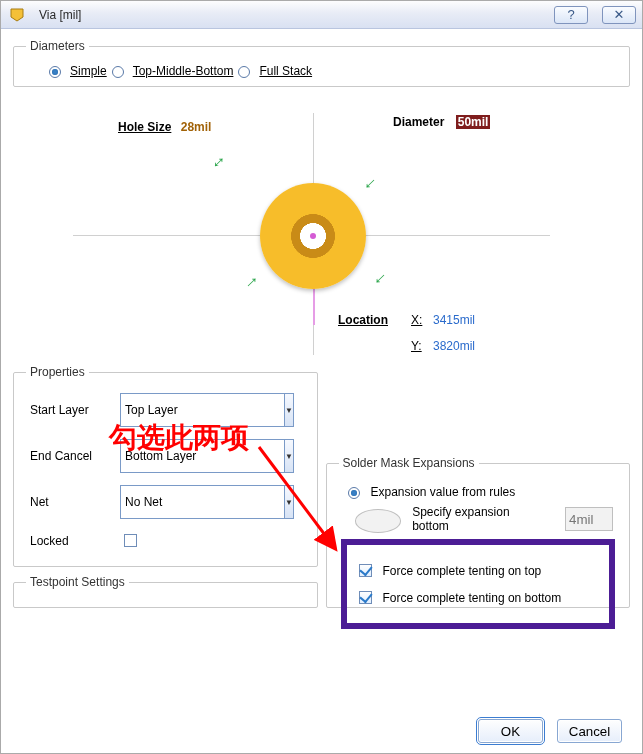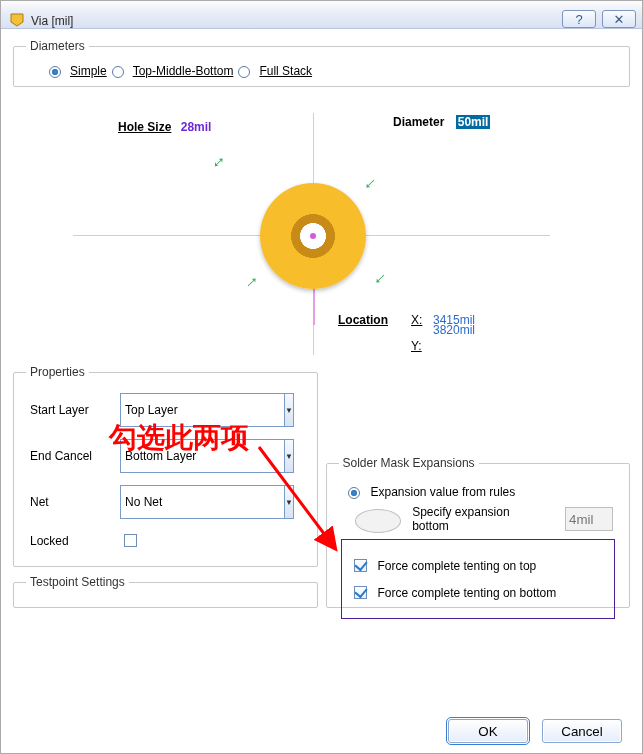--- a/index.html
+++ b/index.html
@@ -1,54 +1,54 @@
 <!DOCTYPE html>
 <html><head>
 <meta charset="utf-8">
 <style>
   * { box-sizing: border-box; }
   body { margin:0; font-family:"Segoe UI",Tahoma,Arial,sans-serif; font-size:12px; color:#000; background:#e8e8e8; }
   .window { width:643px; height:754px; background:#fff; border:1px solid #aaa; box-shadow:0 2px 8px rgba(0,0,0,.25); position:relative; }
-  .titlebar { height:28px; background:linear-gradient(#fdfdfe,#e8ecf6 45%,#d9e1f2); border-bottom:1px solid #b9c5df; display:flex; align-items:flex-end; padding:0 6px 0 8px; }
+  .titlebar { height:28px; background:linear-gradient(#fdfdfe,#e8ecf6 45%,#d9e1f2); border-bottom:1px solid #b9c5df; display:flex; align-items:center; padding:0 6px 0 8px;gap:8px; }
   .titlebar .ico { width:16px; height:16px; margin-right:6px; }
   .titlebar .title { flex:1; color:#2a2a2a; }
   .titlebar .wbtn { width:34px; height:18px; border:1px solid #7f94bd; border-radius:3px; background:linear-gradient(#fafcff,#dbe6f7); margin-left:6px; display:flex; align-items:center; justify-content:center; color:#3a5a88; font-size:13px; }
   .client { position:absolute; top:28px; bottom:0; left:0; right:0; background:#fff; padding:10px 12px 10px 12px; }
   fieldset { border:1px solid #c9c9c9; border-radius:2px; margin:0 0 8px 0; padding:8px 12px 10px 12px; }
   fieldset.slim { padding-top:4px; padding-bottom:6px; }
   legend { padding:0 4px; color:#333; }
   
   .diam-row { display:flex; justify-content:flex-start; padding:6px 18px 2px 18px; }
   .diam-row label { display:flex; align-items:center; gap:6px; }
   .radio { appearance:none; width:12px; height:12px; border:1px solid #5a7aa8; border-radius:50%; background:#fff; position:relative; }
   .radio:checked::after { content:""; position:absolute; left:2px; top:2px; width:6px; height:6px; border-radius:50%; background:#3a82c6; box-shadow:0 0 2px #1b5fa3 inset; }
   .under { text-decoration:underline; }
   
   .diagram { position:relative; height:270px; margin:4px 0 0 0; }
   .lbl-hole { position:absolute; left:105px; top:25px; font-weight:bold; }
-  .val-link { color:#6d28d9; margin-left:6px; }
+  .val-link { color:#a16207; margin-left:6px; }
   .lbl-dia  { position:absolute; left:380px; top:20px; font-weight:bold; }
-  .val-sel  { background:#0369a1; color:#fff; padding:0 2px; margin-left:8px; }
+  .val-sel  { background:#7f1d1d; color:#fff; padding:0 2px; margin-left:8px; }
   .grid-h   { position:absolute; left:60px; right:80px; top:140px; border-top:1px solid #d0d0d0; }
   .grid-v   { position:absolute; top:18px; bottom:10px; left:300px; border-left:1px solid #d0d0d0; }
   .pink-v   { position:absolute; top:170px; height:60px; left:300px; border-left:2px solid #e69de6; }
   .via { position:absolute; left:247px; top:88px; width:106px; height:106px; border-radius:50%;
          background:radial-gradient(circle at 50% 50%, #fff 0 17%, #c98b17 17.5% 29%, #f7bd2a 29.5% 72%, #caa028 72.5% 78%, #f4c23e 84% 100%);
          box-shadow:0 2px 4px rgba(0,0,0,.25); }
   .via::after { content:""; position:absolute; left:50%; top:50%; width:6px; height:6px; margin:-3px 0 0 -3px; border-radius:50%; background:#d45bd4; }
   .arrow { position:absolute; color:#2aa54a; font-size:18px; font-weight:bold; }
   .a1 { left:195px; top:55px; transform:rotate(-45deg); } 
   .a2 { left:350px; top:80px; transform:rotate(135deg); }
   .a3 { left:228px; top:175px; transform:rotate(-45deg); }
   .a4 { left:360px; top:175px; transform:rotate(135deg); }
   .loc-label { position:absolute; left:325px; top:218px; font-weight:bold; }
   .loc-x { position:absolute; left:398px; top:218px; }
   .loc-xv { position:absolute; left:420px; top:218px; color:#2a6bcc; }
   .loc-y { position:absolute; left:398px; top:244px; }
-  .loc-yv { position:absolute; left:420px; top:228px; color:#2a6bcc; }
+  .loc-yv { position:absolute; left:420px; top:244px; color:#2a6bcc; }
   
   .anno { position:absolute; left:108px; top:390px; color:#f00; font-weight:bold; font-size:28px; font-family:"SimSun","Microsoft YaHei",sans-serif; z-index:5; }
   .anno svg { position:absolute; left:150px; top:28px; overflow:visible; }
   
   .lower { display:flex; gap:8px;align-items:flex-end; }
   .col { flex:1; }
   .props table { width:100%; border-collapse:collapse; }
   .props td { padding:6px 4px; vertical-align:middle; }
   .props td.lbl { width:90px; text-align:left; }
   .combo { width:130px; display:flex; }
@@ -57,25 +57,25 @@
   .cb { appearance:none; width:13px; height:13px; border:1px solid #6f8db8; background:#fff; position:relative; vertical-align:middle; }
   .cb:checked { background:linear-gradient(#fefefe,#e1efff); }
   .cb:checked::after { content:""; position:absolute; left:2px; top:-1px; width:6px; height:9px; border:solid #2a7ac9; border-width:0 2px 2px 0; transform:rotate(40deg); }
   .tp table { width:100%; border-collapse:collapse; text-align:center; }
   .tp td { padding:4px 6px; }
   .tp td.lbl { text-align:left; width:90px; }
   .solder fieldset { height:152px; }
   .solder .opt { display:flex; align-items:center; gap:8px; margin:6px 4px; }
   .solder .optval input { width:48px; height:24px; border:1px solid #bfbfbf; background:#f2f2f2; padding:0 3px; color:#777; margin-left:12px; }
   .optval { margin-left:0px; }
-  .redbox { border:1px solid #4c1d95; padding:8px 6px; margin:6px 2px 2px 2px; }
+  .redbox { border:6px solid #4c1d95; padding:8px 6px; margin:6px 2px 2px 2px; }
   .redbox .row { display:flex; align-items:center; gap:8px; margin:8px 2px; }
   
   .btnbar { position:absolute; bottom:10px; right:20px; display:flex; gap:14px; }
-  .btn { width:80px; height:24px; border:1px solid #88a7d2; border-radius:3px; background:linear-gradient(#fefefe,#e6eefb); box-shadow:0 0 0 1px #fff inset; }
+  .btn { width:65px; height:24px; border:1px solid #88a7d2; border-radius:3px; background:linear-gradient(#fefefe,#e6eefb); box-shadow:0 0 0 1px #fff inset; }
   .btn:first-child { outline:1px solid #3c7dd1; outline-offset:1px; }
 </style>
 </head>
 <body>
 
 <div class="window">
   <div class="titlebar">
     <svg class="ico" viewBox="0 0 16 16">
         <polygon points="2,2 14,2 14,10 8,14 2,10" fill="#f4c038" stroke="#a87c12"></polygon>
       </svg>

